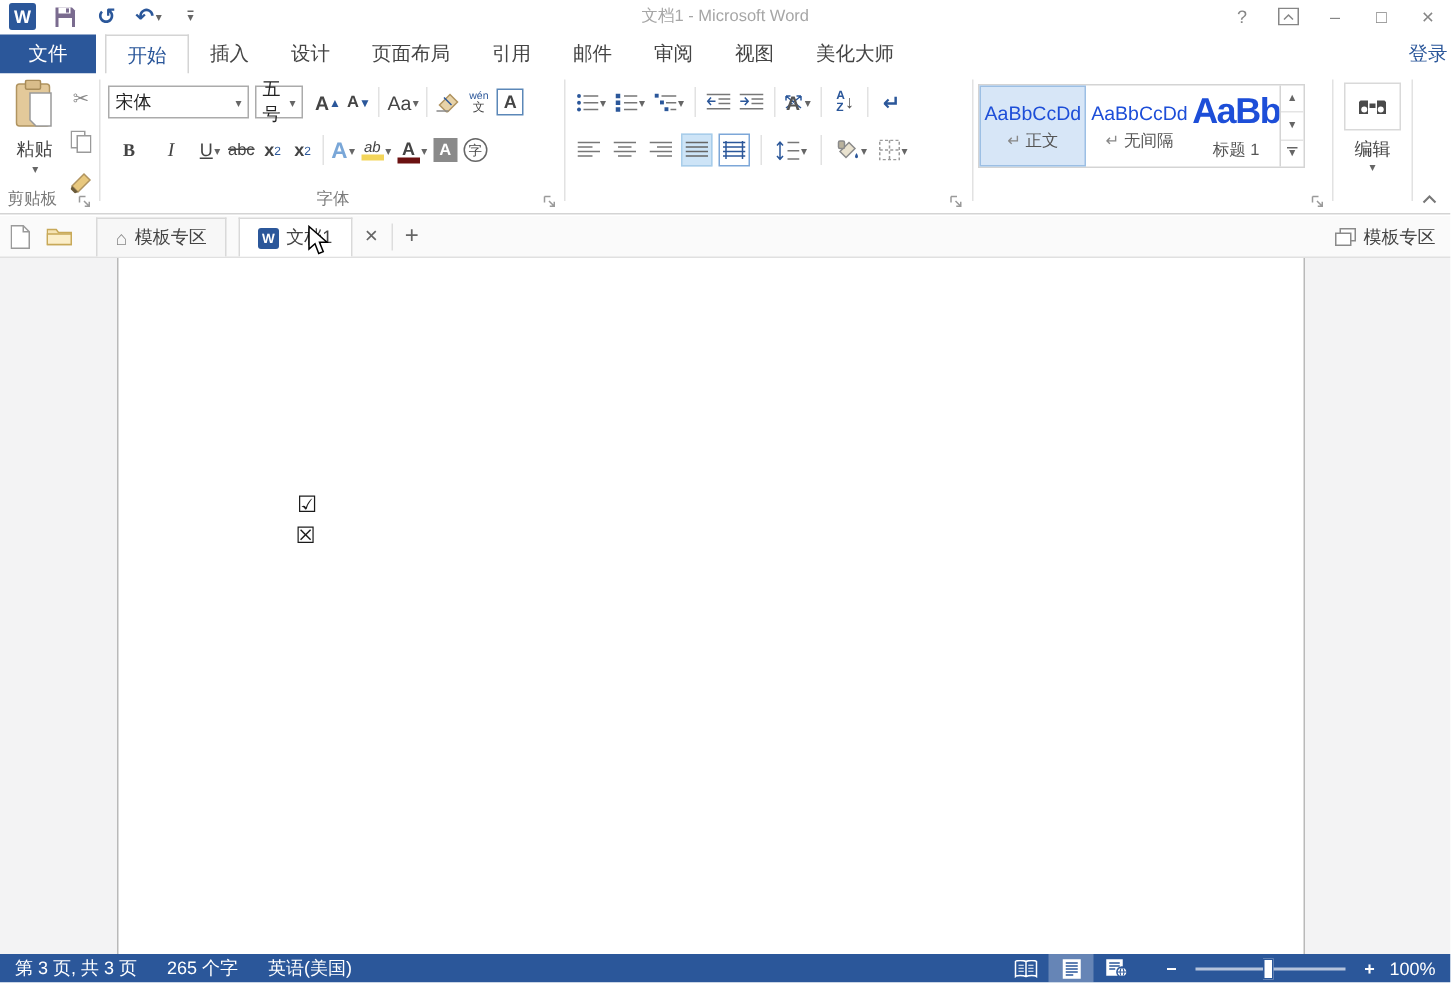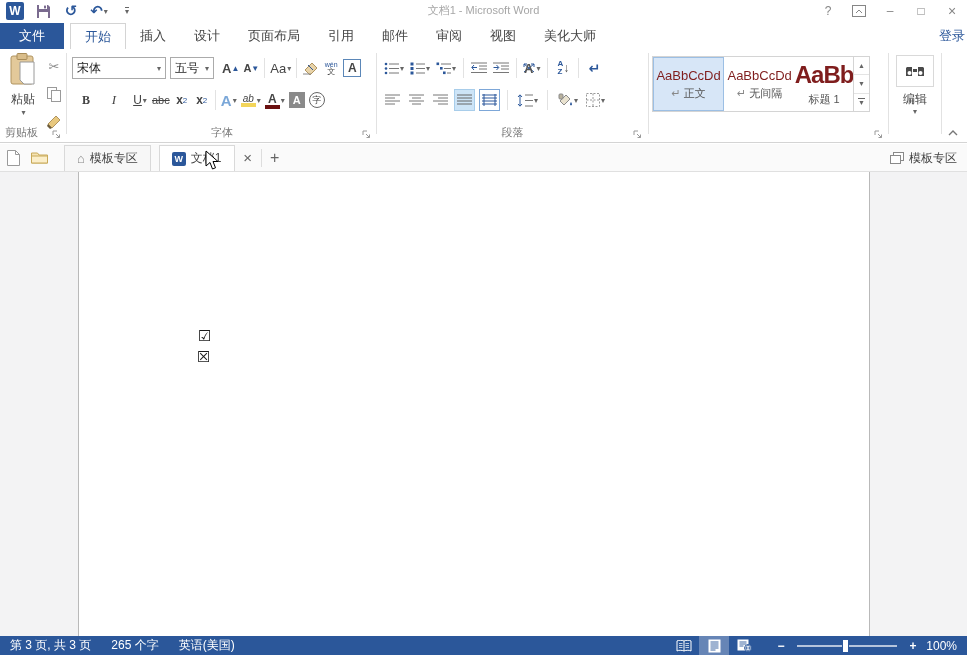--- a/index.html
+++ b/index.html
@@ -48,21 +48,21 @@
   .stack-a { position:relative; font-size:13px; font-weight:bold; color:#444; }
   .underbar { display:inline-block; width:15px; height:4px; margin-top:-1px; }
   .colbtn { display:flex; flex-direction:column; align-items:center; justify-content:center; height:22px; }
   .phon { display:flex; flex-direction:column; align-items:center; line-height:1; font-size:8px; color:#444; }
   .phon .t { color:#2b579a; font-size:7px; }
   .boxA { border:1px solid #5b87b8; width:18px; height:18px; display:flex; align-items:center; justify-content:center; font-size:12px; font-weight:bold; }
 
   
   #sty-gallery { position:absolute; left:3px; top:7px; width:218px; height:56px; border:1px solid #d4d4d4; display:flex; }
   .sty-item { width:76px; height:54px; display:flex; flex-direction:column; align-items:center; justify-content:center; overflow:hidden; }
-  .sty-item .pv { font-size:13px; color:#7f1d1d; white-space:nowrap; }
+  .sty-item .pv { font-size:13px; color:#1d4ed8; white-space:nowrap; }
   .sty-item .pv.big { font-size:24px; font-weight:bold; letter-spacing:-1px;text-align:center; }
   .sty-item .nm { font-size:11px; color:#555; margin-top:3px; white-space:nowrap; }
   .sty-item.sel { background:#d7e6f7; border:1px solid #9cbfe4; }
   #sty-scroll { width:17px; border-left:1px solid #d4d4d4; display:flex; flex-direction:column; }
   #sty-scroll > div { flex:1; display:flex; align-items:center; justify-content:center; font-size:7px; color:#666; border-bottom:1px solid #e4e4e4; }
   #sty-scroll > div:last-child { border-bottom:none; }
   .morebar { border-top:1px solid #666; font-size:7px; line-height:1; }
 
   #find-btn { position:absolute; left:6px; top:6px; width:38px; height:32px; border:1px solid #d9d9d9; display:flex; align-items:center; justify-content:center; }
   #edit-lbl { position:absolute; top:42px; width:100%; text-align:center; color:#444; }
@@ -191,21 +191,21 @@
     </span>
   </div>
 
   <div id="g-font">
     <div class="row1">
       <span class="combo" style="width:94px">
         <span>宋体</span>
           <span class="dd">▾</span>
       </span>
       <span style="width:4px"></span>
-      <span class="combo" style="width:44px">
+      <span class="combo" style="width:32px">
         <span>五号</span>
           <span class="dd">▾</span>
       </span>
       <span style="width:6px"></span>
       <span class="rbtn">
           <span class="stack-a">A</span>
           <sup style="color:#2b579a;font-size:8px">▲</sup>
         </span>
       <span class="rbtn">
           <span class="stack-a" style="font-size:11px">A</span>
@@ -395,21 +395,20 @@
         <span class="dd">▾</span>
         </span>
       <span class="rbtn">
         <svg width="14" height="14" viewBox="0 0 14 14">
             <rect x="0.5" y="0.5" width="13" height="13" fill="none" stroke="#9a9a9a" stroke-dasharray="2 1.5"></rect>
             <path d="M7 0.5 v13 M0.5 7 h13" stroke="#9a9a9a" stroke-dasharray="2 1.5"></path>
           </svg>
         <span class="dd">▾</span>
         </span>
     </div>
-    <div class="glabel">段落</div>
     <span class="launcher">
       <svg width="9" height="9" viewBox="0 0 9 9">
           <path d="M1 1 H5 M1 1 V5" stroke="#9a9a9a" fill="none"></path>
           <path d="M4 4 L7.5 7.5 M7.5 4.5 V7.5 H4.5" stroke="#9a9a9a" fill="none"></path>
         </svg>
     </span>
   </div>
 
   <div id="g-sty">
     <div id="sty-gallery">

